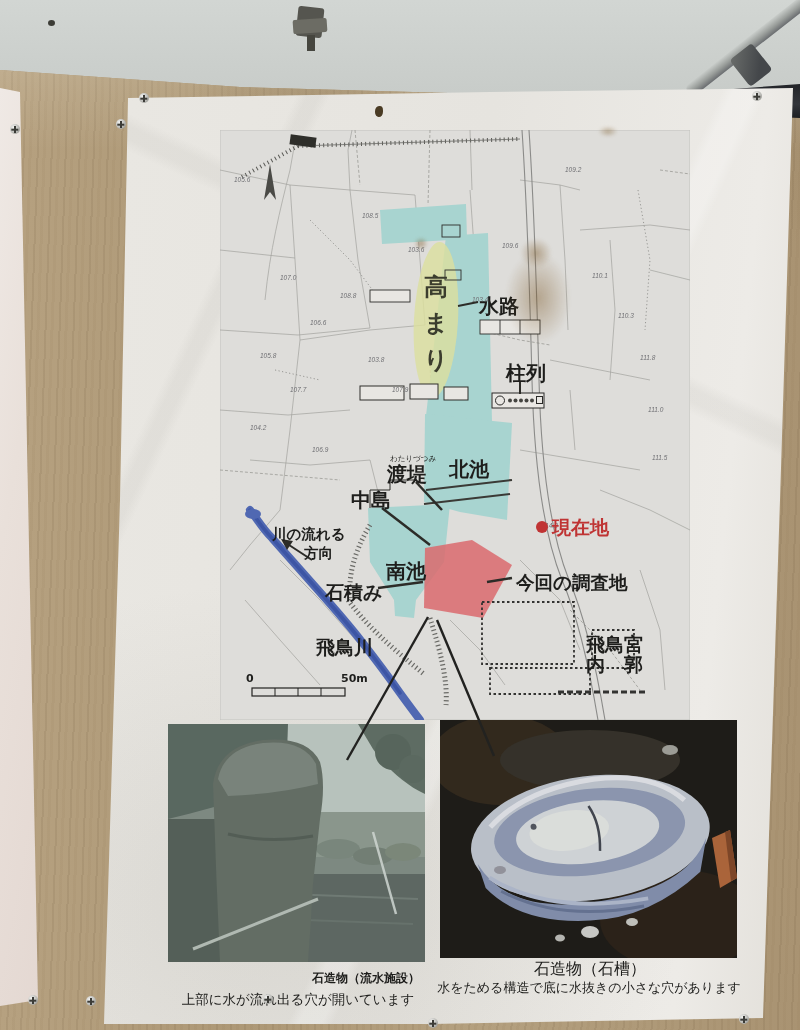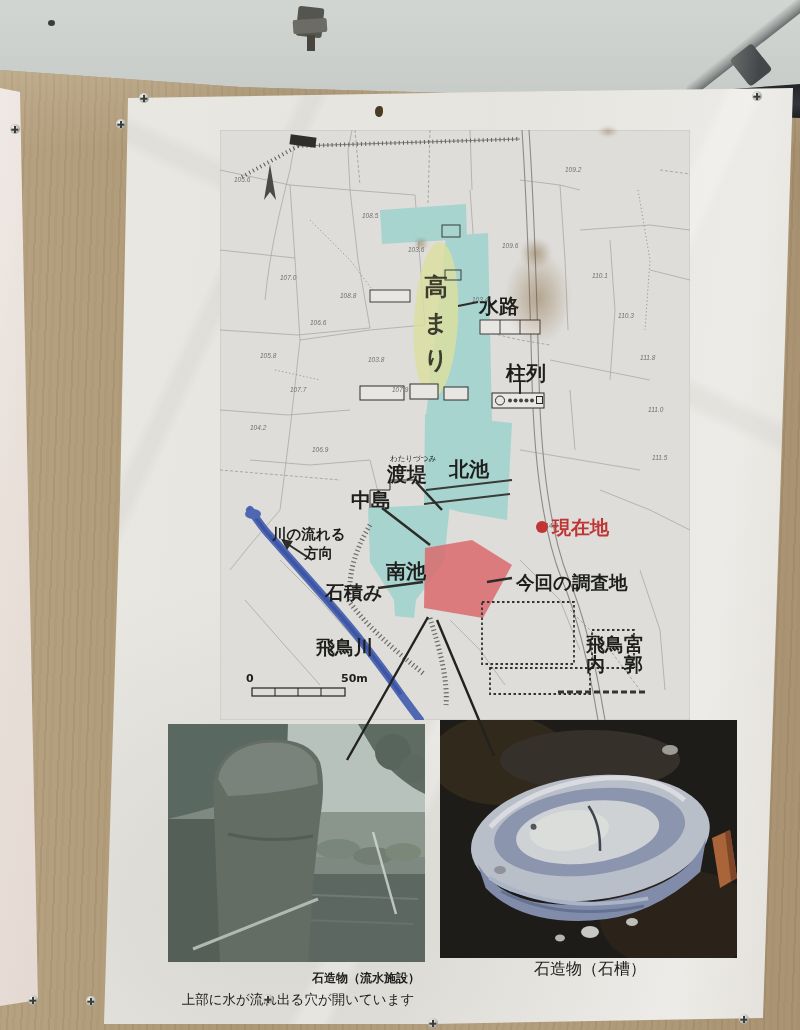--- a/index.html
+++ b/index.html
@@ -344,20 +344,21 @@
     <ellipse cx="192" cy="202" rx="6" ry="4" fill="#bfbfba"></ellipse>
     <ellipse cx="120" cy="218" rx="5" ry="3.5" fill="#b5b5b0"></ellipse>
     <ellipse cx="230" cy="30" rx="8" ry="5" fill="#9a9a94"></ellipse>
     <ellipse cx="60" cy="150" rx="6" ry="4" fill="#8f8f98"></ellipse>
     <rect width="297" height="238" fill="#bcbcbc" opacity="0.05"></rect>
   </svg>
 
   <div class="cap cap-title-left">石造物（流水施設）</div>
   <div class="cap cap-line-left">上部に水が流れ出る穴が開いています</div>
   <div class="cap cap-title-right">石造物（石槽）</div>
+  <div class="cap cap-line-right">水をためる構造で底に水抜きの小さな穴があります</div>
 
   <div class="stain stain1"></div>
   <div class="stain stain2"></div>
   <div class="stain stain3"></div>
   <div class="stain stain4"></div>
   <div class="bug-speck"></div>
 
   <div class="screw" style="left:139px;top:93px;"></div>
   <div class="screw" style="left:116px;top:119px;"></div>
   <div class="screw" style="left:752px;top:91px;"></div>

